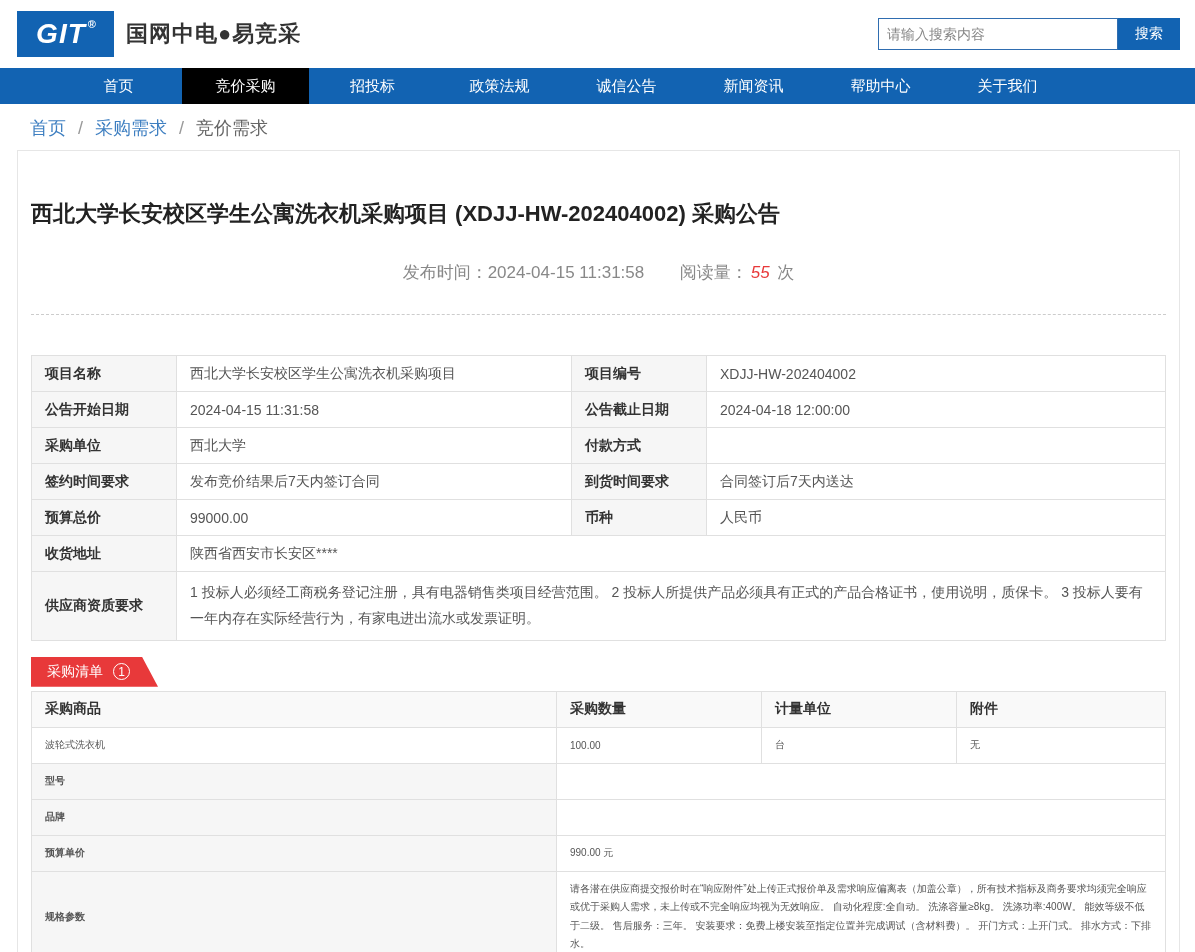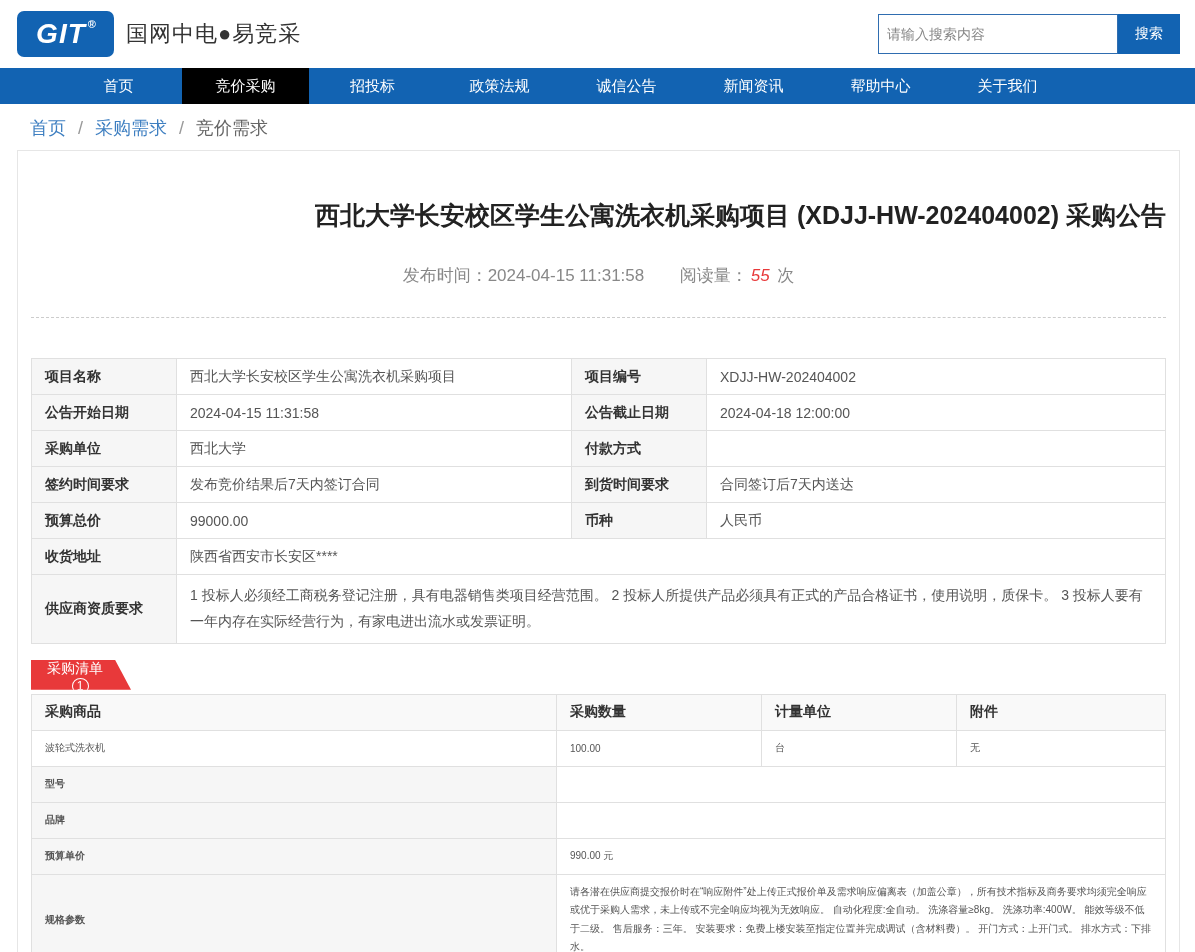--- a/index.html
+++ b/index.html
@@ -4,54 +4,54 @@
 <style>
   * { margin:0; padding:0; box-sizing:border-box; }
   html,body { background:#fff; }
   body {
     width:1195px; height:952px; overflow:hidden; position:relative;
     font-family:"Liberation Sans","DejaVu Sans",sans-serif; color:#333;
   }
   
   .top-header { height:68px; display:flex; align-items:center; justify-content:space-between; padding:0 15px 0 17px; background:#fff; }
   .brand-wrap { display:flex; align-items:center; }
-  .logo-box { width:97px; height:46px; background:#1263b2; color:#fff; display:flex; align-items:center; justify-content:center; font-weight:bold; font-style:italic; font-size:28px; letter-spacing:1px; position:relative;border-radius:7px; }
+  .logo-box { width:97px; height:46px; background:#1263b2; color:#fff; display:flex; align-items:center; justify-content:center; font-weight:bold; font-style:italic; font-size:28px; letter-spacing:1px; position:relative; }
   .logo-reg { font-size:11px; font-style:normal; position:relative; top:-10px; left:2px; }
-  .brand-text { font-size:22px; font-weight:normal; color:#333; margin-left:12px; letter-spacing:1px; }
-  .search-wrap { display:flex; align-items:stretch; height:40px; }
+  .brand-text { font-size:22px; font-weight:bold; color:#333; margin-left:12px; letter-spacing:1px; }
+  .search-wrap { display:flex; align-items:stretch; height:32px; }
   .search-input { width:240px; border:1px solid #2f6db0; padding:0 8px; font-size:14px; color:#333; outline:none; }
   .search-input::placeholder { color:#888; }
   .search-btn { width:62px; background:#1263b2; color:#fff; border:none; font-size:14px; cursor:pointer; }
   
   .nav-bar { height:36px; background:#1263b2; display:flex; padding-left:55px; }
   .nav-item { width:127px; color:#fff; font-size:15px; display:flex; align-items:center; justify-content:center; cursor:pointer; }
   .nav-item.active { background:#000000; }
   
   .breadcrumb { padding:12px 0 10px 30px; font-size:18px; color:#999; }
   .breadcrumb a { color:#3e7fc1; text-decoration:none; cursor:pointer; }
   .crumb-sep { margin:0 7px; color:#999; }
   .crumb-current { color:#666; }
   
   .card { margin:0 15px 0 17px; border:1px solid #e6e6e6; background:#fff; min-height:810px; padding:0 13px 20px 13px; }
-  .notice-title { text-align:right; font-size:25px; font-weight:bold; color:#222; padding-top:48px; }
+  .notice-title { text-align:left; font-size:22px; font-weight:bold; color:#222; padding-top:48px; }
   .notice-meta { text-align:center; font-size:17px; color:#888; margin-top:32px; }
   .notice-meta .views-num { color:#e8393a; font-style:italic; margin:0 3px; }
   .dashed-divider { border-top:1px dashed #ccc; margin-top:30px; }
   
   table { border-collapse:collapse; width:100%; }
   .detail-table { margin-top:40px; }
   .detail-table td { border:1px solid #e0e0e0; font-size:14px; padding:8px 13px; height:36px; color:#555; }
   td.lbl { background:#f6f6f6; font-weight:bold; color:#333; }
   .detail-table .lbl1 { width:145px; }
   .detail-table .val1 { width:395px; }
   .detail-table .lbl2 { width:135px; }
   .red-val { color:#e8393a; font-weight:normal; }
   .long-text { line-height:1.85; padding:8px 13px; }
   
-  .list-badge { margin-top:16px; display:inline-flex; align-items:center; background:#e8393a; color:#fff; font-size:14px; height:30px; padding:0 28px 0 16px; clip-path:polygon(0 0, calc(100% - 16px) 0, 100% 100%, 0 100%);flex-direction:column; }
+  .list-badge { margin-top:16px; display:inline-flex; align-items:center; background:#e8393a; color:#fff; font-size:14px; height:30px; padding:0 28px 0 16px; clip-path:polygon(0 0, calc(100% - 16px) 0, 100% 100%, 0 100%); }
   .badge-count { display:inline-flex; align-items:center; justify-content:center; width:17px; height:17px; border:1px solid #fff; border-radius:50%; font-size:12px; margin-left:10px; }
   .list-table { margin-top:4px; }
   .list-table th { border:1px solid #e0e0e0; background:#f9f9f9; font-size:14px; color:#333; text-align:left; padding:8px 13px; height:36px; font-weight:bold; }
   .list-table td { border:1px solid #e0e0e0; font-size:10px; color:#555; padding:8px 13px; height:36px; }
   .col-product { width:525px; }
   .col-qty { width:205px; }
   .col-unit { width:195px; }
   .list-table .lbl { width:145px; }
 </style>
 </head>

